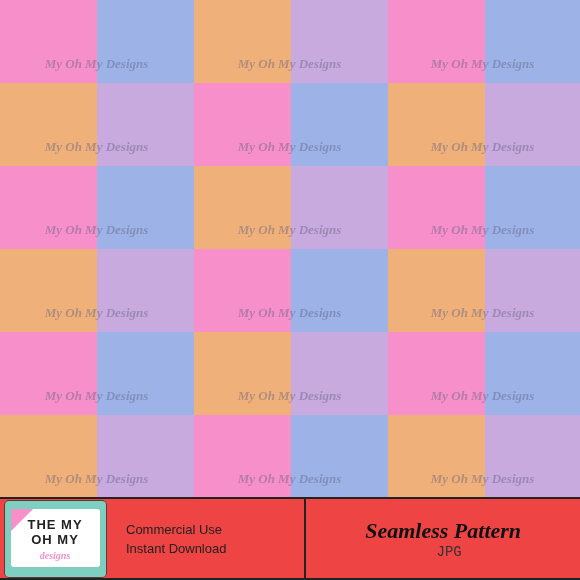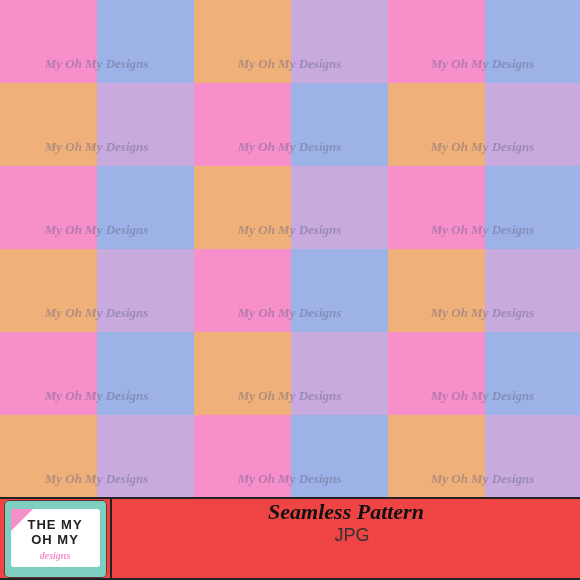--- a/index.html
+++ b/index.html
@@ -104,37 +104,38 @@
       font-size: 13px;
       color: #222;
       font-weight: 500;
     }
 
     #product-info {
       flex: 1.4;
       display: flex;
       flex-direction: column;
       align-items: center;
+      justify-content: center;
       border-left: 2.5px solid #222;
       padding: 0 12px;
       height: 100%;
     }
 
     #product-title {
       font-size: 22px;
       font-weight: bold;
       font-style: italic;
       color: #111;
       font-family: Georgia, 'Times New Roman', serif;
     }
 
     #product-type {
-      font-size: 18px;
+      font-size: 14px;
       color: #333;
-      font-family: Liberation Sans, sans-serif;
+      font-family: Liberation Mono, monospace;
       margin-left: 12px;
     }
 
   </style>
 </head>
 <body>
 
 <div id="canvas">
 
   <div id="checkerboard" style="grid-template-rows: repeat(7, 83px); grid-template-columns: repeat(6, 97px);">
@@ -219,20 +220,24 @@
         <polygon points="8,10 30,10 8,32" fill="#F78FCB"></polygon>
 
         <text x="52" y="30" font-size="13" font-weight="900" text-anchor="middle" fill="#222" font-family="Arial Black, sans-serif" letter-spacing="1">THE MY</text>
 
         <text x="52" y="45" font-size="13" font-weight="900" text-anchor="middle" fill="#222" font-family="Arial Black, sans-serif" letter-spacing="1">OH MY</text>
 
         <text x="52" y="60" font-size="10" font-weight="bold" text-anchor="middle" fill="#F78FCB" font-family="Georgia, serif" font-style="italic">designs</text>
       </svg>
     </div>
 
+    <div id="info-details">
+      <span class="info-line">Commercial Use</span>
+      <span class="info-line">Instant Download</span>
+    </div>
 
     <div id="product-info">
       <span id="product-title">Seamless Pattern</span>
       <span id="product-type">JPG</span>
     </div>
   </div>
 
 </div>
 
 </body></html>

